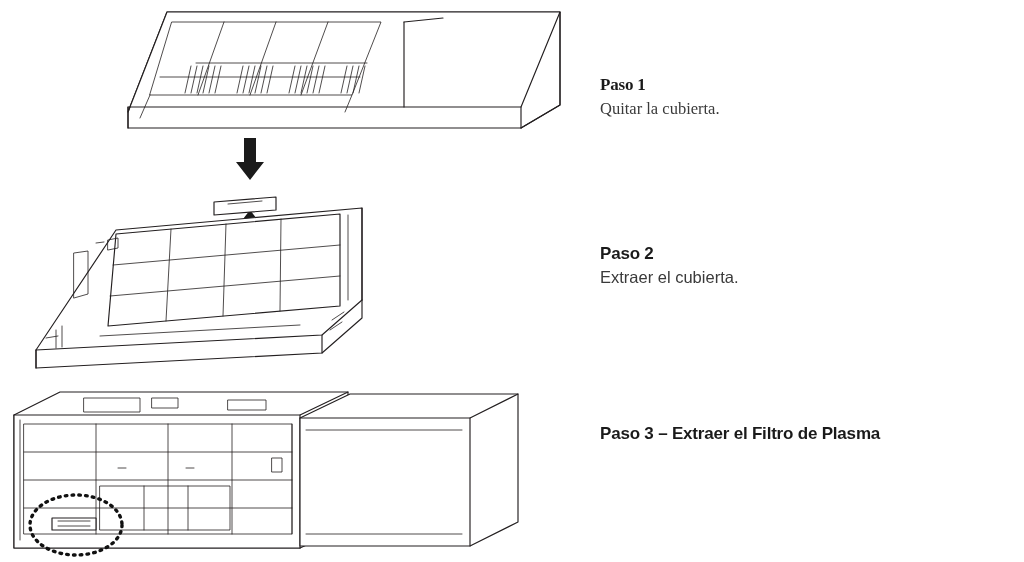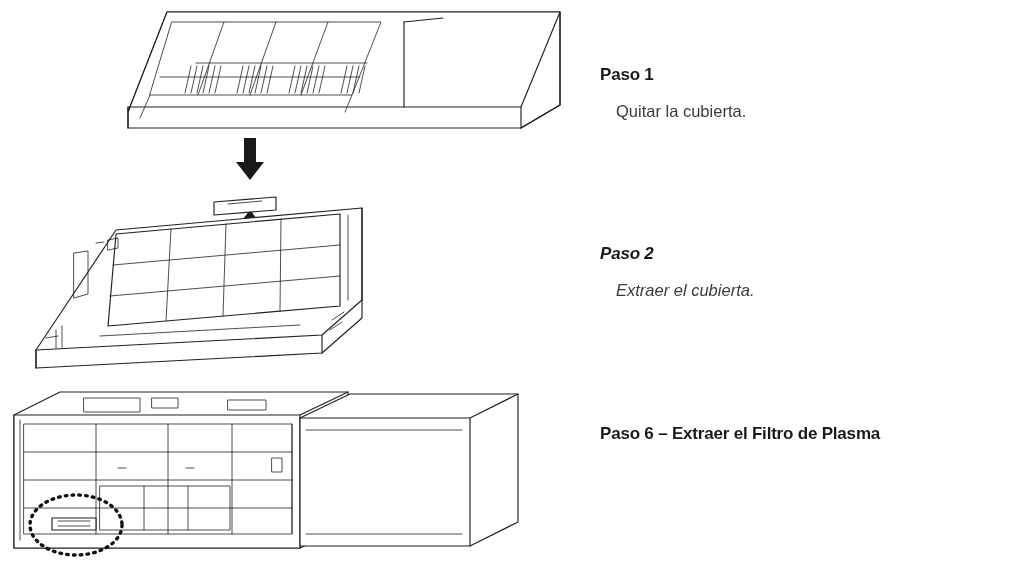--- a/index.html
+++ b/index.html
@@ -44,28 +44,28 @@
     font-size: 17px;
     color: #1a1a1a;
     letter-spacing: -0.2px;
     margin: 0 0 3px 0;
     line-height: 1.25;
   }
   .step-body {
     font-size: 16.5px;
     color: #3a3a3a;
     line-height: 1.32;
-    margin: 16px;
+    margin: 0;
   }
   .step-body.justify {
     text-align: justify;
     width: 382px;
   }
-  #step-1 { top: 64px; }
-  #step-2 { top: 243px; font-style: italic; }
+  #step-1 { top: 74px; font-family: Liberation Serif, serif; }
+  #step-2 { top: 243px; }
   #step-3 { top: 423px; }
 
   svg { display: block; }
   .ln {
     fill: none;
     stroke: #231f20;
     stroke-width: 1.15;
     stroke-linejoin: round;
     stroke-linecap: round;
   }
@@ -249,18 +249,18 @@
       <p class="step-title">Paso 1</p>
       <p class="step-body">Quitar la cubierta.</p>
     </div>
 
     <div class="step" id="step-2">
       <p class="step-title">Paso 2</p>
       <p class="step-body">Extraer el cubierta.</p>
     </div>
 
     <div class="step" id="step-3">
-      <p class="step-title">Paso 6 – Extraer el Filtro de Plasma</p>
+      <p class="step-title">Paso 3 – Extraer el Filtro de Plasma</p>
     </div>
 
   </div>
 
 </div>
 
 </body></html>

